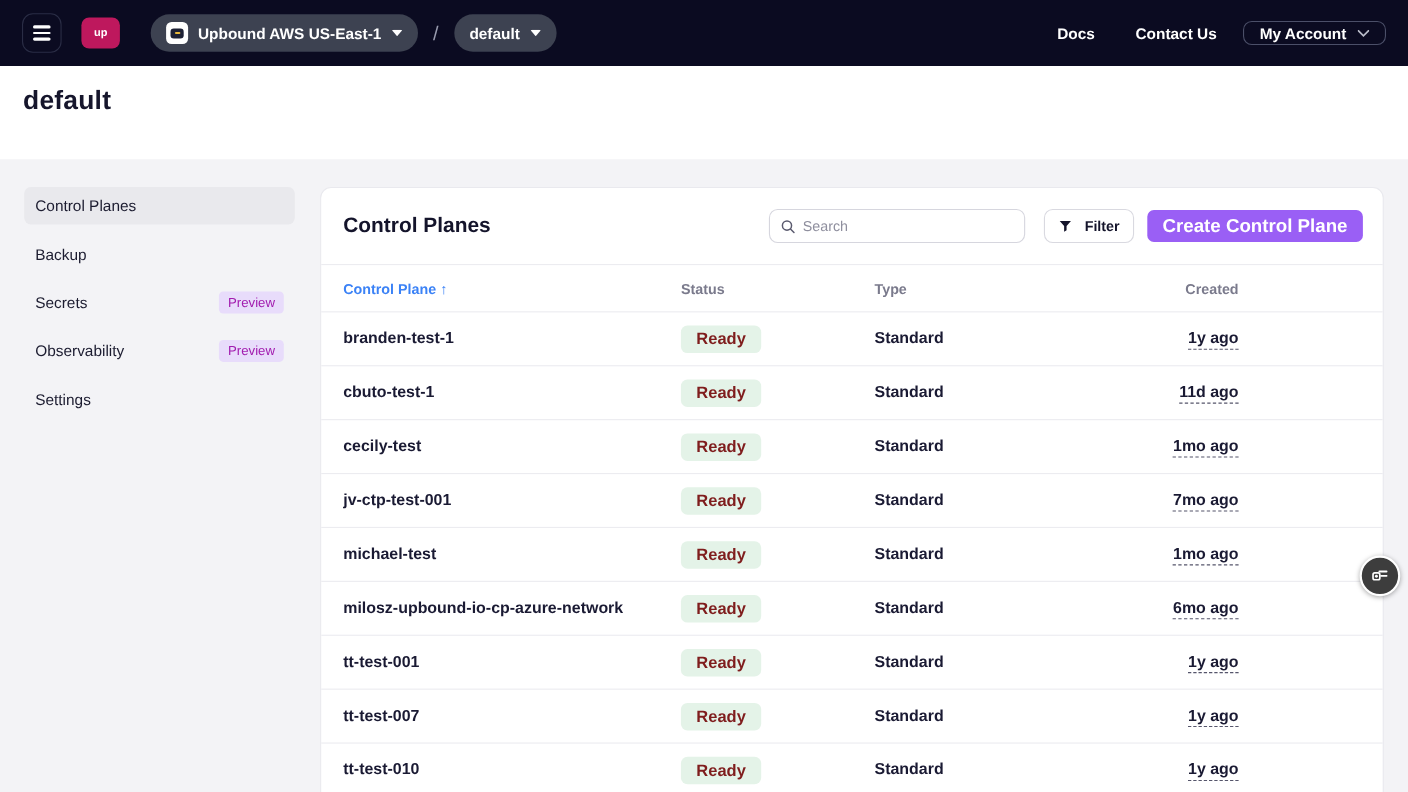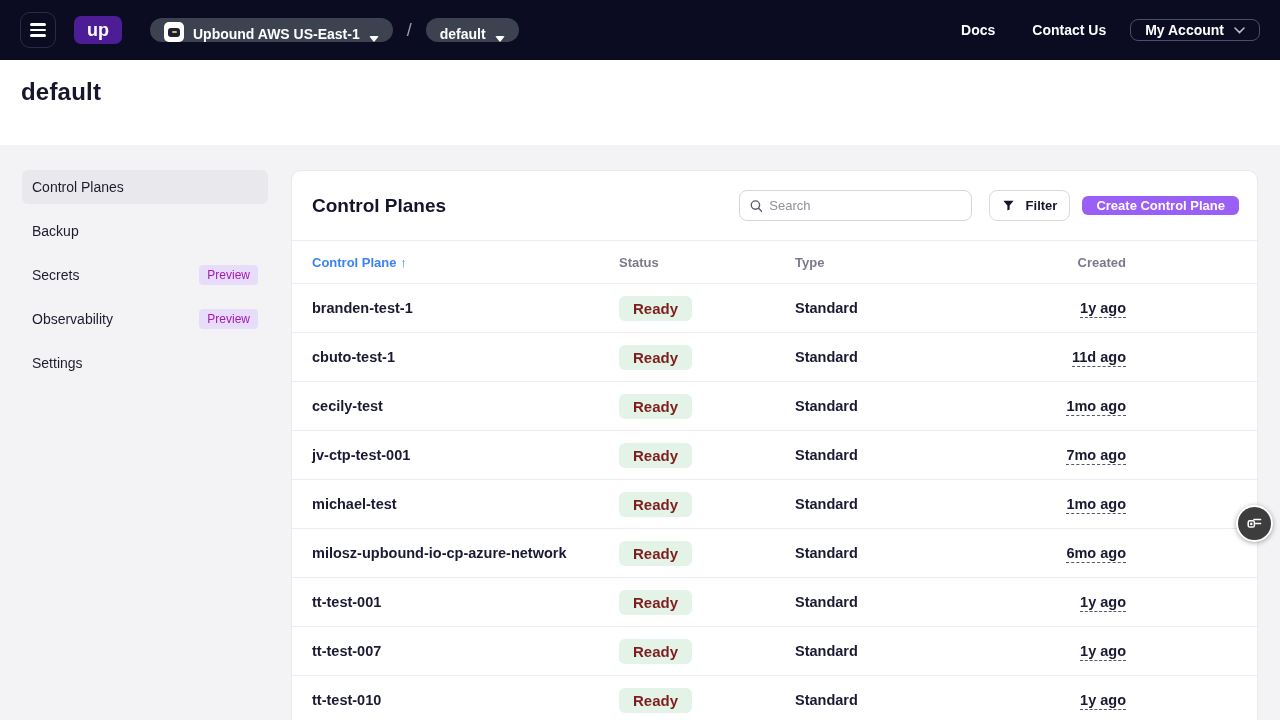--- a/index.html
+++ b/index.html
@@ -4,29 +4,29 @@
 <style>
   * { margin:0; padding:0; box-sizing:border-box; }
   html,body { width:1280px; height:720px; overflow:hidden; background:#f3f3f6;
               font-family:"Liberation Sans", sans-serif; }
 
   
   .topbar { height:60px; background:#0b0b21; display:flex; align-items:center; padding:0 20px; position:relative; }
   .hamburger-btn { width:36px; height:36px; border:1px solid #2a2d45; border-radius:10px;
                    display:flex; flex-direction:column; justify-content:center; align-items:center; gap:3px; cursor:pointer; }
   .hamburger-btn span { display:block; width:16px; height:2.5px; background:#fff; border-radius:2px; }
-  .brand-logo { width:48px; height:28px; background:#4c1d95; border-radius:7px; margin-left:18px;
-                display:flex; align-items:center; justify-content:center; color:#fff; font-weight:800; font-size:18px; }
+  .brand-logo { width:35px; height:28px; background:#be185d; border-radius:7px; margin-left:18px;
+                display:flex; align-items:center; justify-content:center; color:#fff; font-weight:800; font-size:10px; }
   .org-select { margin-left:20px; width:256px; height:36px; border:1px solid #2a2d45; border-radius:8px;
                 display:flex; align-items:center; padding:0 12px; cursor:pointer; }
   .org-avatar { width:22px; height:22px; border-radius:50%; background:linear-gradient(180deg,#35d6a6 0%,#17b48e 100%);
                 display:flex; align-items:center; justify-content:center; flex:0 0 auto; }
   .org-select .lbl { color:#fff; font-weight:700; font-size:14px; margin-left:11px; flex:1; }
   .chev { width:11px; height:7px; }
-  .pill { height:24px; background:#3d4251; border-radius:17px; display:flex; align-items:flex-end;
+  .pill { height:34px; background:#3d4251; border-radius:17px; display:flex; align-items:center;
           padding:0 14px; margin-left:28px; cursor:pointer; }
   .pill .lbl { color:#fff; font-weight:700; font-size:14px; }
   .pill .caret { width:0; height:0; border-left:5px solid transparent; border-right:5px solid transparent;
                  border-top:6px solid #fff; margin-left:9px; border-radius:2px; }
   .ctp-icon { width:20px; height:20px; background:#fff; border-radius:5px; margin-right:9px;
               display:flex; align-items:center; justify-content:center; }
   .ctp-icon .inner { width:12px; height:9px; background:#1d2135; border-radius:3px;
                      display:flex; align-items:center; justify-content:center; }
   .ctp-icon .dash { width:5px; height:2px; background:#e8b93c; border-radius:1px; }
   .crumb-sep { color:#9a9db0; font-size:18px; margin-left:14px; font-weight:400; }
@@ -59,22 +59,22 @@
                  border-bottom:1px solid #ececf0; }
   .card-title { font-size:19px; font-weight:700; color:#14142b; flex:1; }
   .search-box { width:233px; height:31px; border:1px solid #d6d6de; border-radius:8px;
                 display:flex; align-items:center; padding:0 10px; }
   .search-box input { border:none; outline:none; font-size:13px; color:#33334a; width:100%;
                       margin-left:7px; font-family:"Liberation Sans", sans-serif; background:transparent; }
   .search-box input::placeholder { color:#8f8f9e; }
   .filter-btn { margin-left:17px; height:31px; border:1px solid #d9d9e0; border-radius:8px; background:#fff;
                 display:flex; align-items:center; padding:0 12px; gap:11px; font-size:13px; font-weight:700;
                 color:#14142b; cursor:pointer; }
-  .create-btn { margin-left:12px; height:19px; background:#9a5ff5; border:none; border-radius:6px;
-                color:#fff; font-weight:700; font-size:13px; padding:0 14px; cursor:pointer;
+  .create-btn { margin-left:12px; height:29px; background:#9a5ff5; border:none; border-radius:6px;
+                color:#fff; font-weight:700; font-size:17px; padding:0 14px; cursor:pointer;
                 font-family:"Liberation Sans", sans-serif; }
 
   .thead { display:flex; height:43px; align-items:center; padding-left:20px;
            border-bottom:1px solid #ececf0; font-size:13px; font-weight:700; color:#7a7a8c; }
   .c-name    { flex:0 0 307px; }
   .c-status  { flex:0 0 176px; }
   .c-type    { flex:1; }
   .c-created { flex:0 0 260px; text-align:right; padding-right:131px; }
   .th-sorted { color:#3b82f6; cursor:pointer; }
   .sort-arrow { font-size:13px; }

